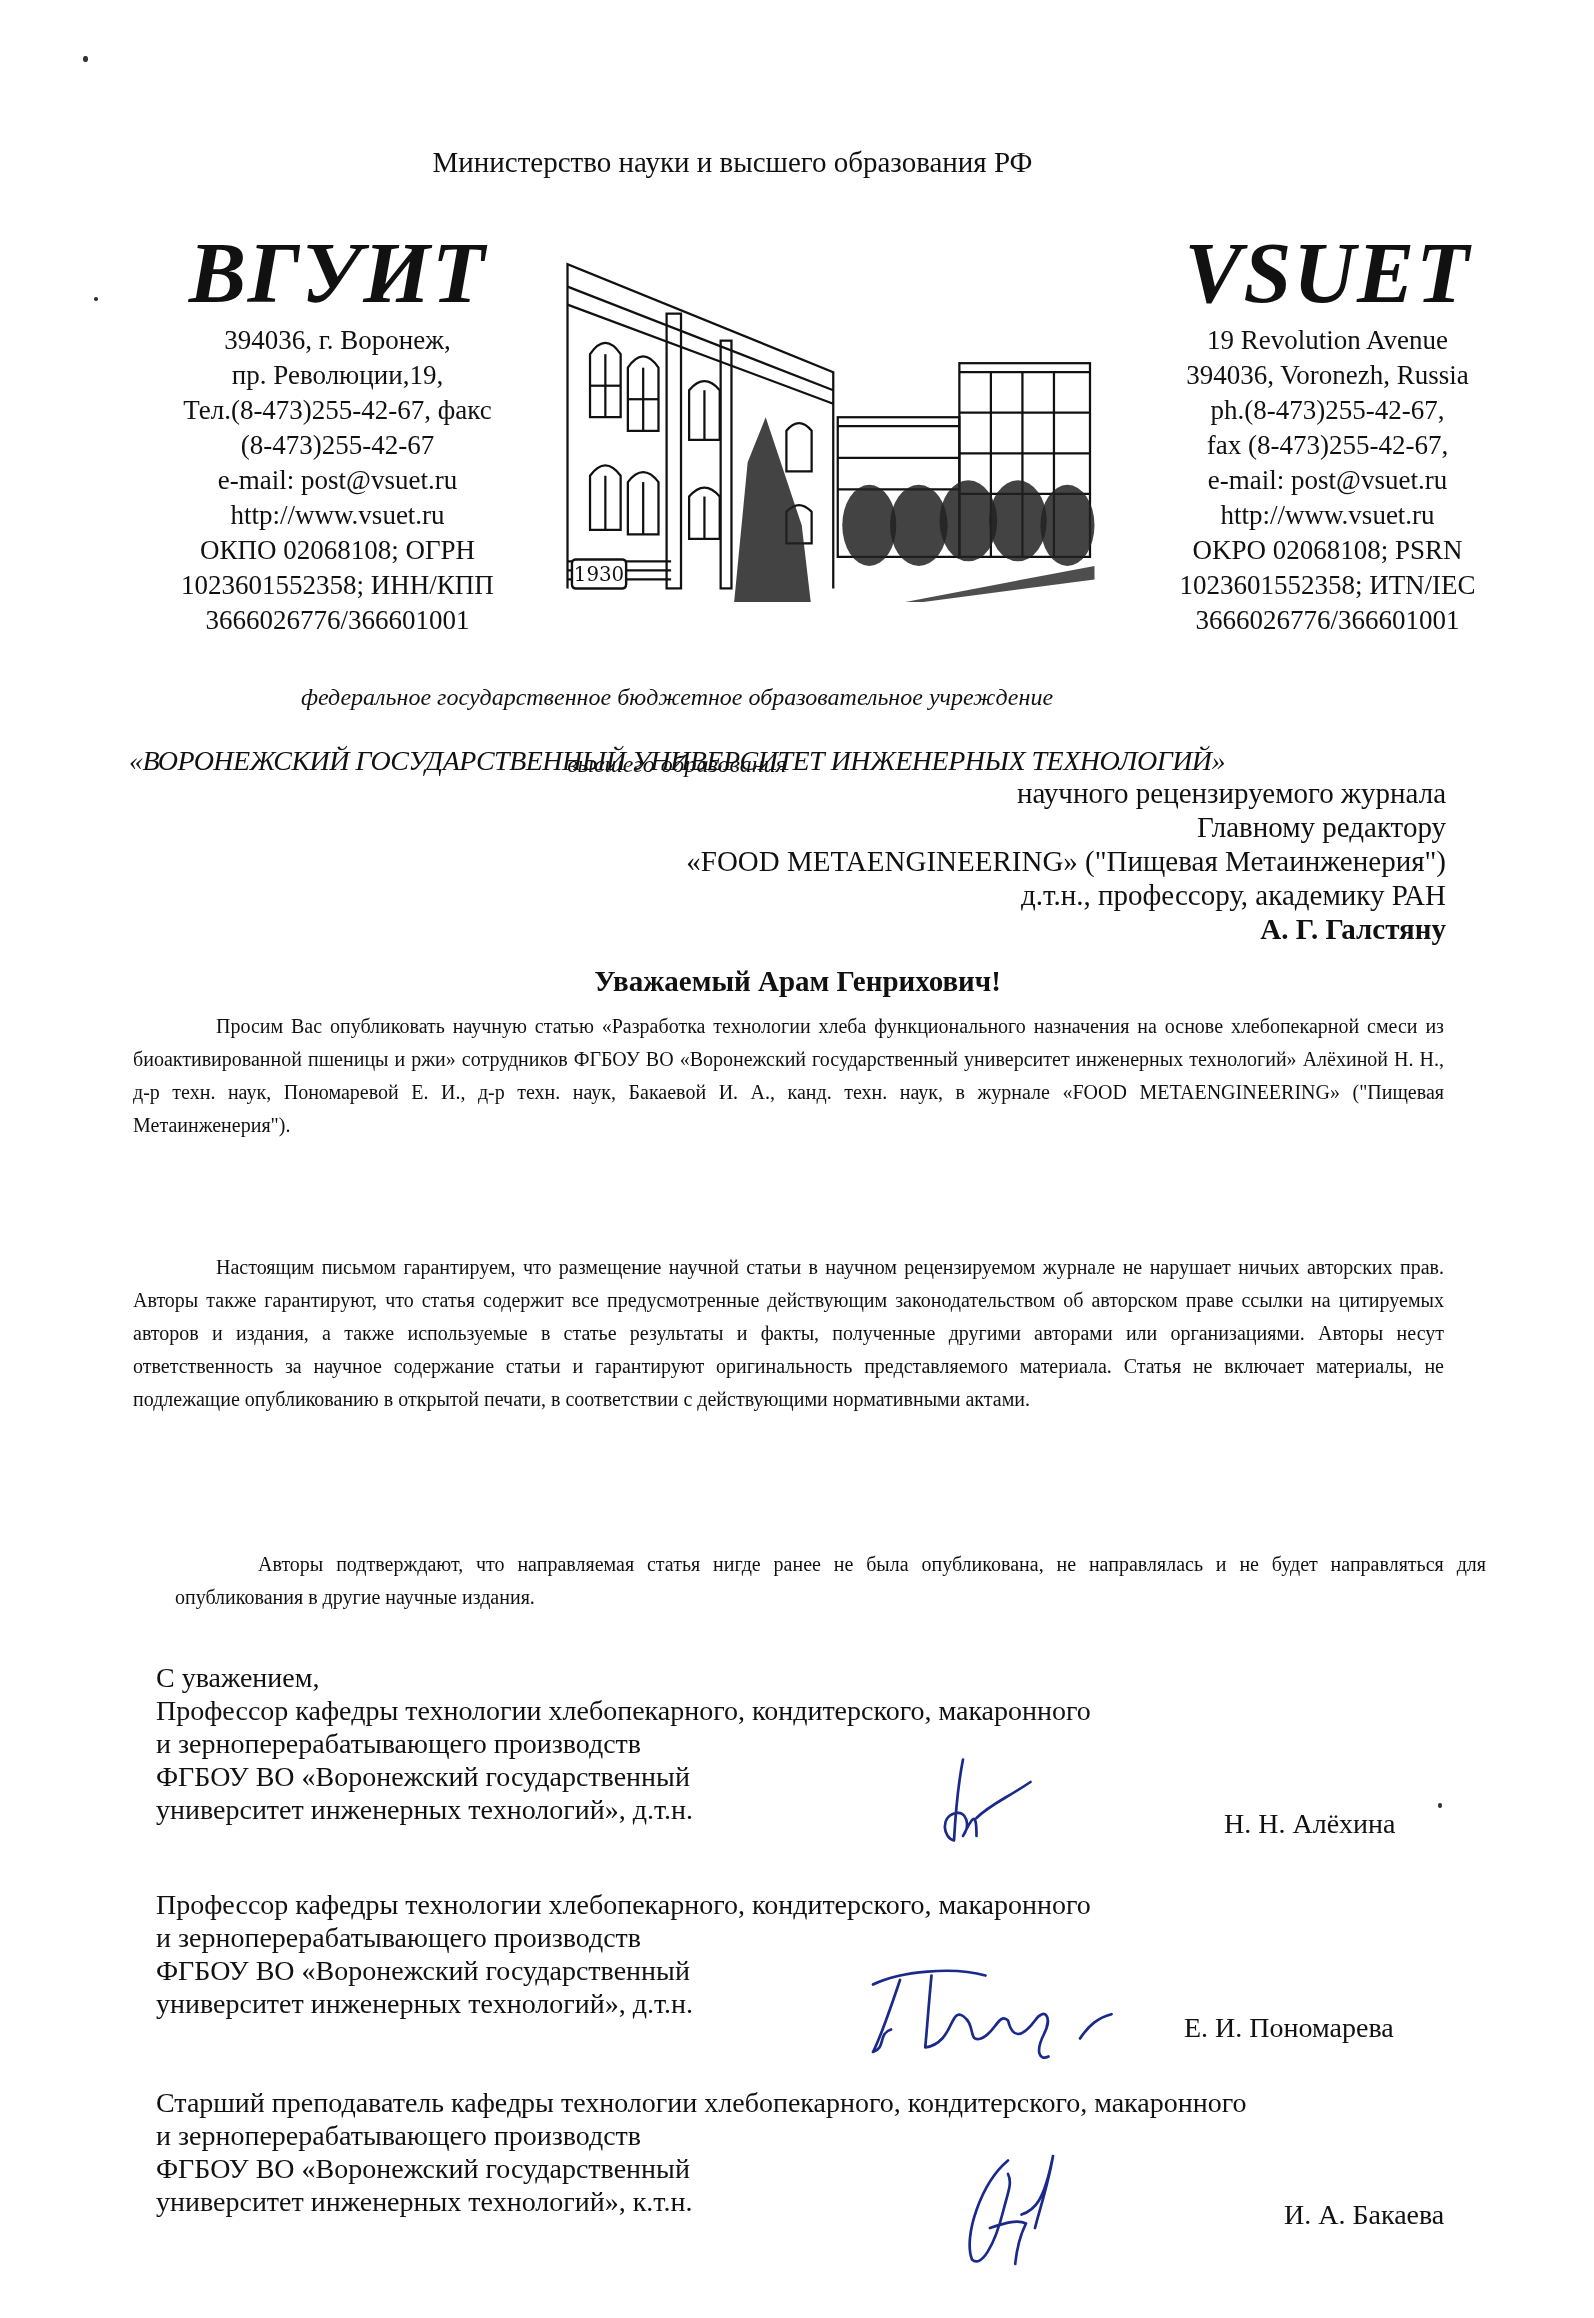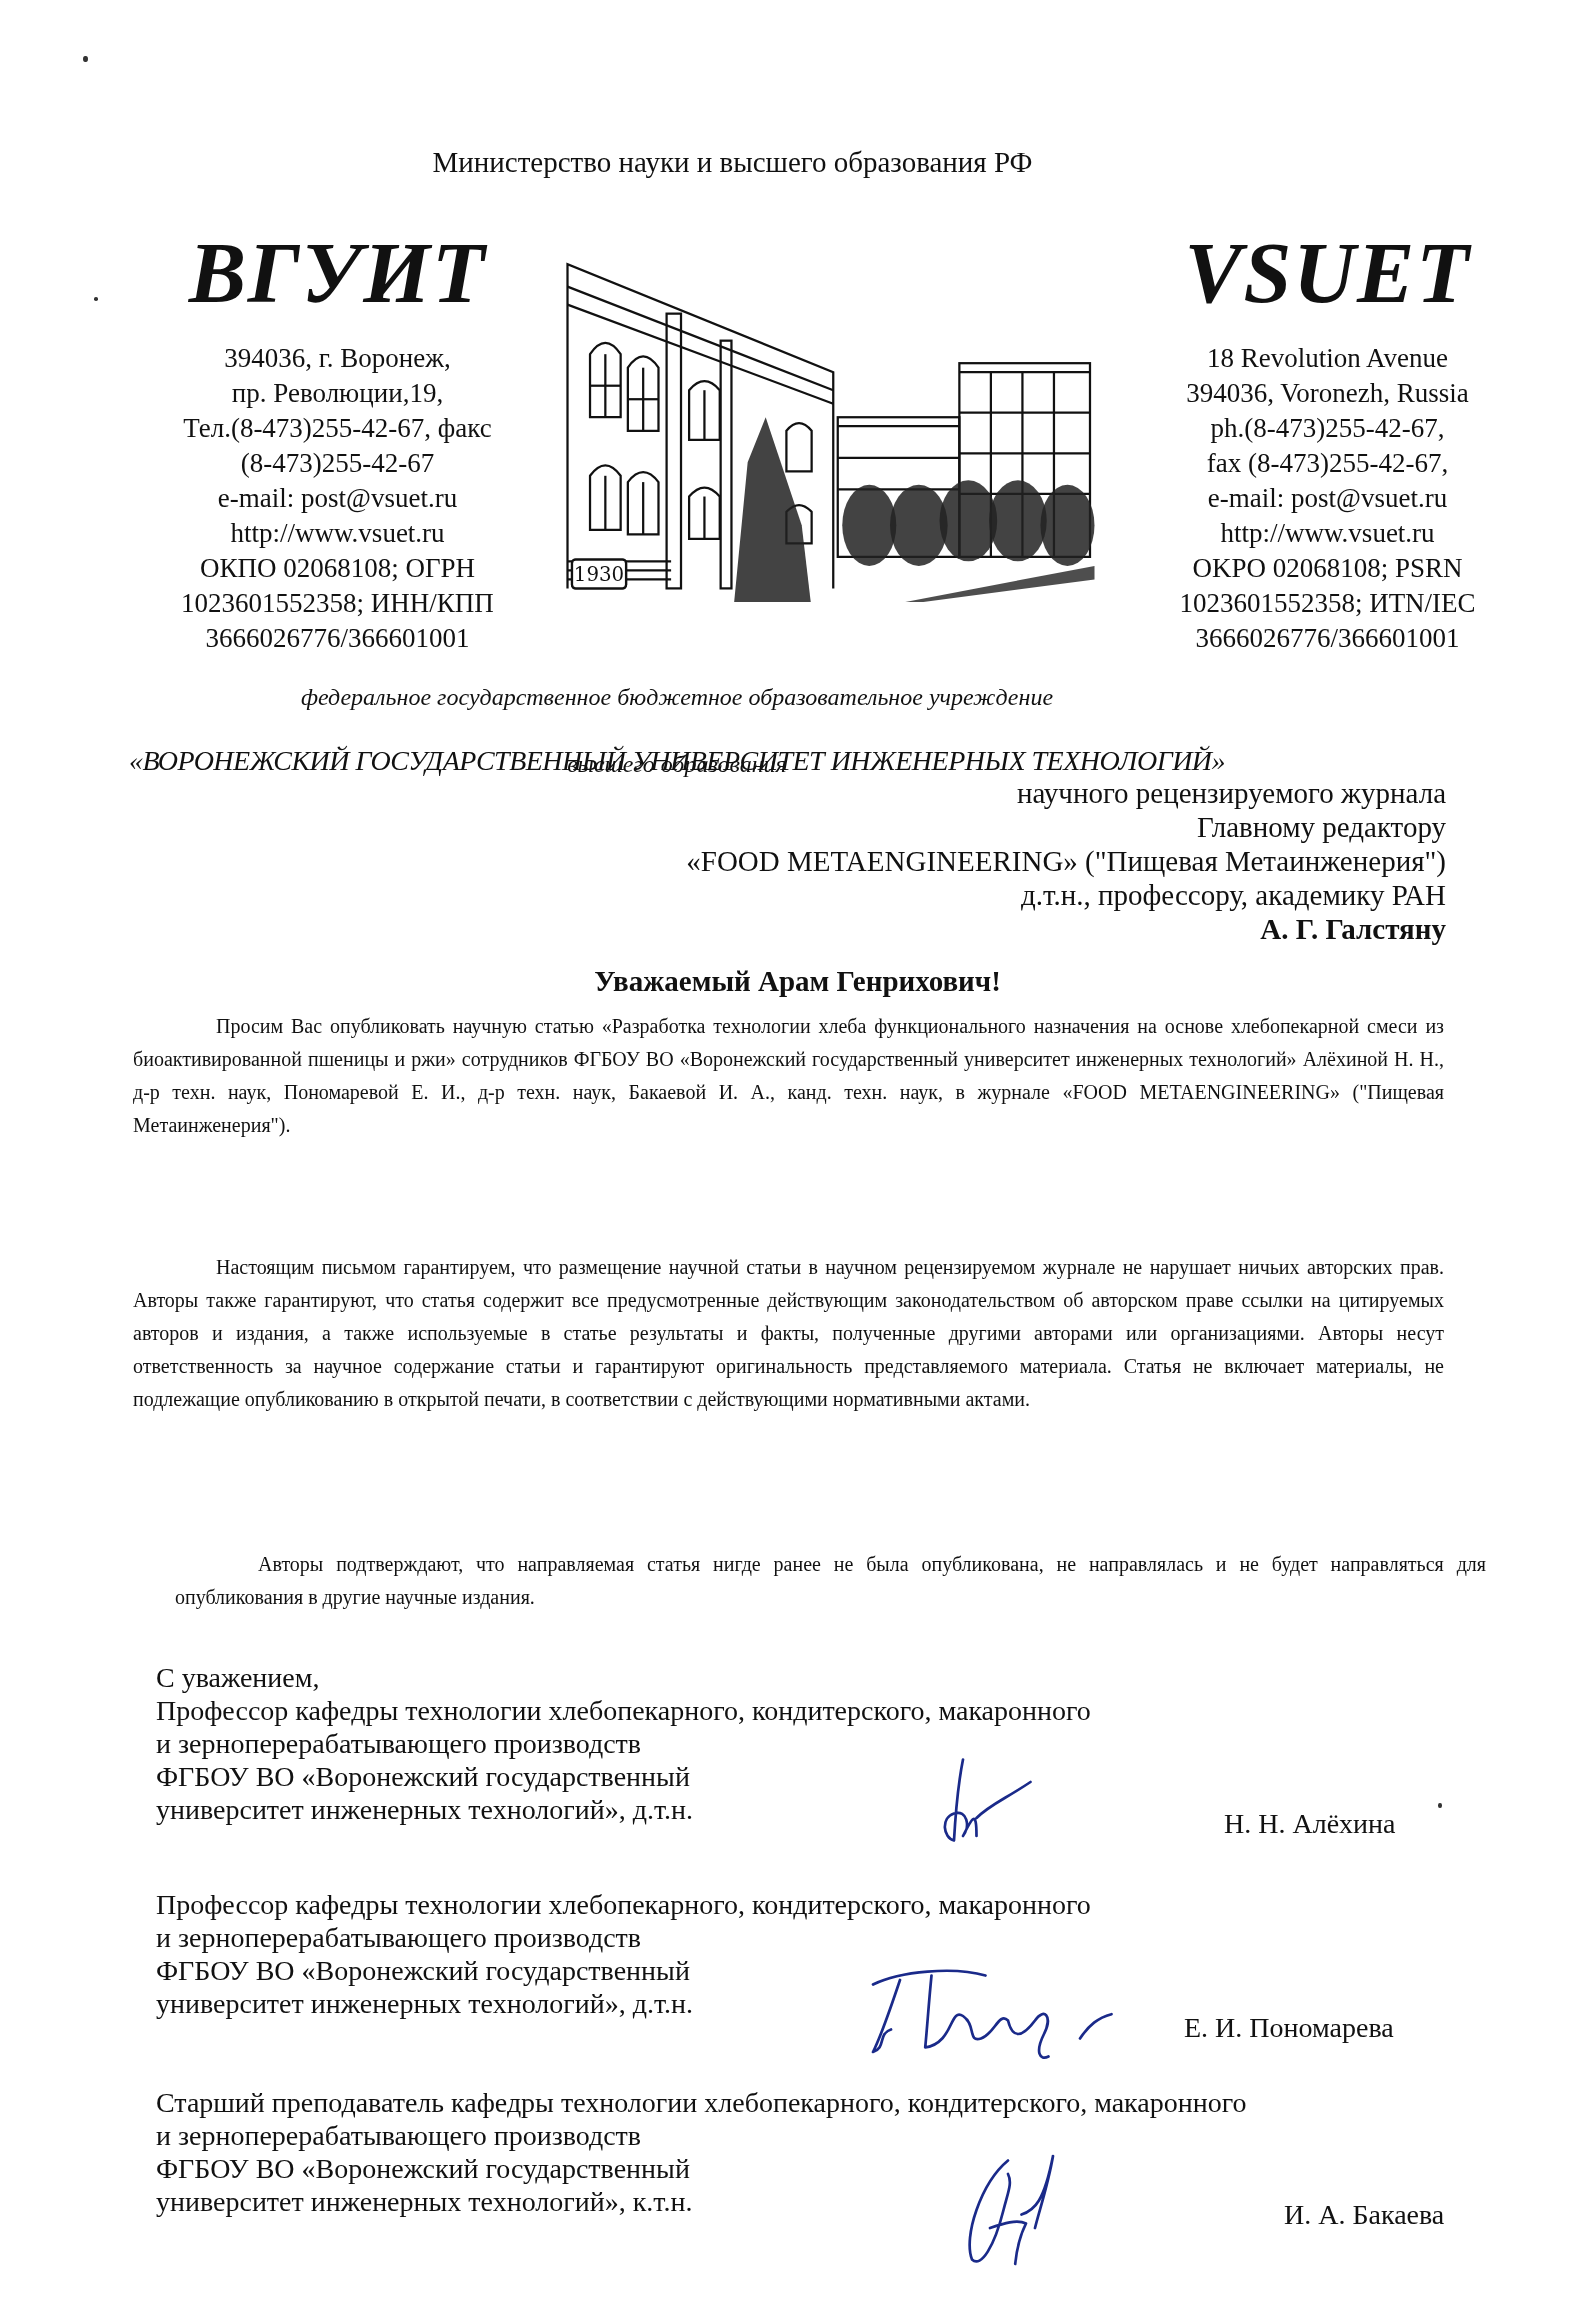--- a/index.html
+++ b/index.html
@@ -7,21 +7,21 @@
     width: 1595px; height: 2319px; position: relative; overflow: hidden;
     font-family: "Liberation Serif", "DejaVu Serif", serif; color: #111;
   }
   .abs { position: absolute; }
   .ministry { left: 0; width: 1465px; top: 146px; text-align: center; font-size: 29px; }
   .brand-col { position: absolute; text-align: center; font-size: 27px; line-height: 35px; }
   .brand-left { left: 135px; width: 405px; top: 230px; }
   .brand-right { left: 1116px; width: 423px; top: 230px; }
   .brand {
     font-weight: bold; font-style: italic; font-size: 86px; line-height: 86px;
-    letter-spacing: 1.8px; margin-bottom: 25px;
+    letter-spacing: 1.8px; margin-bottom: 7px;
   }
   .addr-line { display: block; white-space: nowrap; }
   .building { left: 563px; top: 255px; width: 536px; height: 347px; }
   .inst { left: 0; width: 1354px; text-align: center; font-style: italic; }
   .inst1 { top: 684px; font-size: 24px; }
   .inst2 { top: 751px; font-size: 24px; }
   .inst3 { top: 745px; font-size: 28px; letter-spacing: -0.5px; }
   .recipient { right: 149px; top: 776px; text-align: right; font-size: 29px; line-height: 34px; }
   .recipient .rname { font-weight: bold; }
   .salutation { left: 0; width: 1595px; top: 965px; text-align: center; font-weight: bold; font-size: 29px; }
@@ -114,21 +114,21 @@
     <ellipse cx="505" cy="295" rx="32" ry="45" opacity="0.85"></ellipse>
     <ellipse cx="560" cy="300" rx="30" ry="45" opacity="0.85"></ellipse>
     <path d="M380,385 L590,345 L590,360 L400,385 Z" opacity="0.8"></path>
   </g>
   <rect x="10" y="338" width="60" height="32" rx="4" fill="#fff" stroke="#111" stroke-width="2.5"></rect>
   <text x="40" y="362" text-anchor="middle" font-family="DejaVu Serif, serif" font-size="22" fill="#111">1930</text>
 </svg>
 
 <div class="brand-col brand-right">
   <div class="brand">VSUET</div>
-  <span class="addr-line">18 Revolution Avenue</span>
+  <span class="addr-line">19 Revolution Avenue</span>
   <span class="addr-line">394036, Voronezh, Russia</span>
   <span class="addr-line">ph.(8-473)255-42-67,</span>
   <span class="addr-line">fax (8-473)255-42-67,</span>
   <span class="addr-line">e-mail: post@vsuet.ru</span>
   <span class="addr-line">http://www.vsuet.ru</span>
   <span class="addr-line">OKPO 02068108; PSRN</span>
   <span class="addr-line">1023601552358; ИТN/IEC</span>
   <span class="addr-line">3666026776/366601001</span>
 </div>
 

